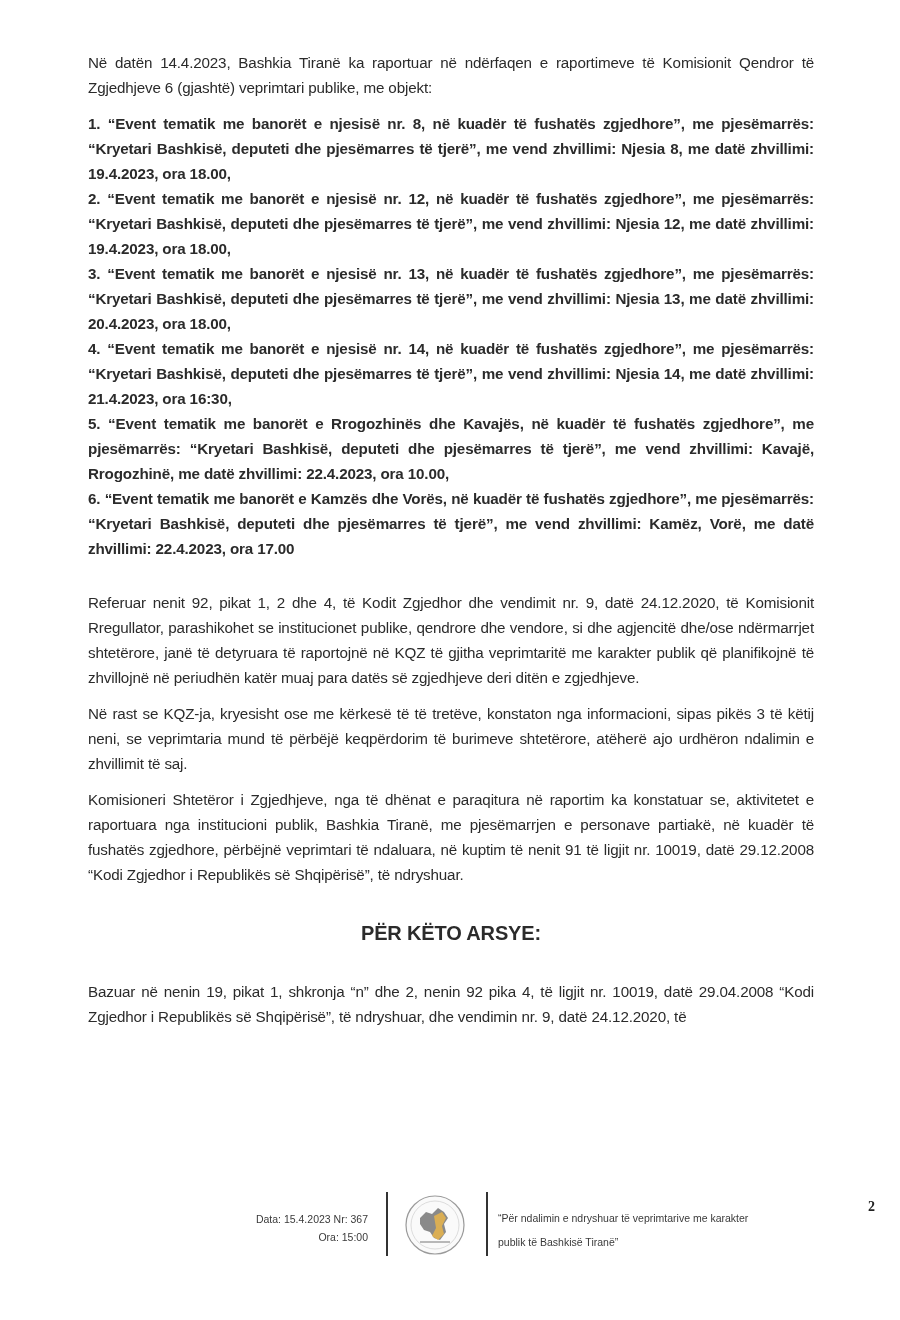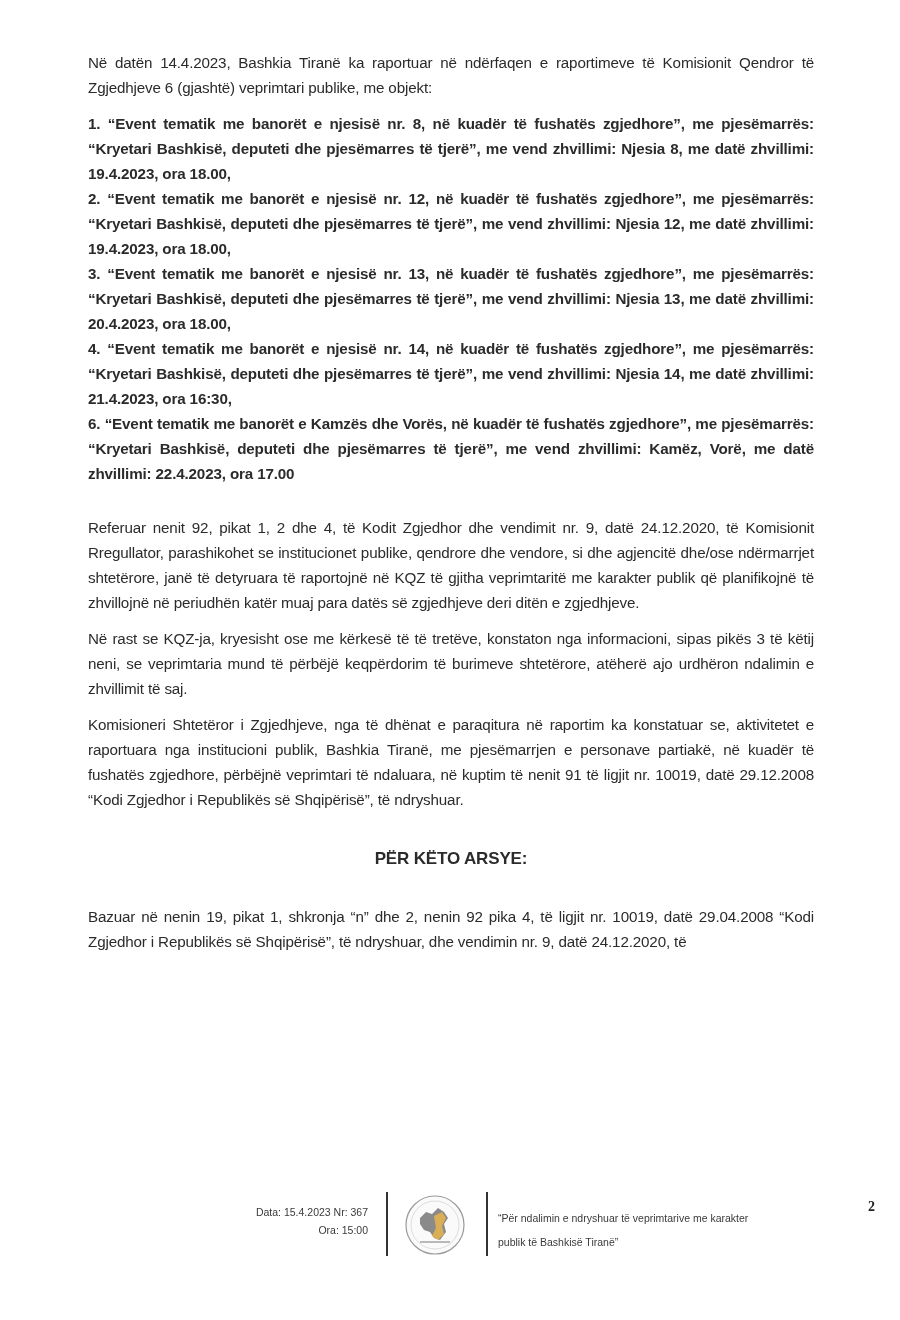--- a/index.html
+++ b/index.html
@@ -5,39 +5,40 @@
   html, body { margin:0; padding:0; background:#ffffff; }
   body { width:900px; height:1320px; position:relative; overflow:hidden;
          font-family:"Liberation Sans", "DejaVu Sans", sans-serif; color:#2b2b2b; }
   .page { position:absolute; left:0; top:0; width:900px; height:1320px; background:#fff; }
   .content { position:absolute; left:88px; top:50px; width:726px; font-size:15.2px; line-height:25px; letter-spacing:-0.15px; }
   p { margin:0; text-align:justify; }
   .intro { margin-bottom:11px; }
   .list-item { text-align:justify;font-weight:bold; }
   .gap-lg { height:29px; }
   .para { margin-bottom:11px; }
-  .heading { text-align:center; font-weight:bold; margin:34px 0 33px 0; font-size:17px; }
+  .heading { text-align:center; font-weight:bold; margin:34px 0 33px 0; font-size:20px; }
   .footer { position:absolute; left:0; top:1186px; width:900px; height:80px; }
-  .f-meta { position:absolute; left:200px; top:17px; width:168px; text-align:right; font-size:10.5px; line-height:18px; color:#3a3a3a; }
+  .f-meta { position:absolute; left:200px; top:24px; width:168px; text-align:right; font-size:10.5px; line-height:18px; color:#3a3a3a; }
   .f-div1 { position:absolute; left:386px; top:6px; width:2px; height:64px; background:#333; }
   .f-logo { position:absolute; left:404px; top:8px; width:62px; height:62px; }
   .f-div2 { position:absolute; left:486px; top:6px; width:2px; height:64px; background:#333; }
   .f-title { position:absolute; left:498px; top:20px; width:260px; font-size:10.5px; line-height:24px; color:#3a3a3a; }
   .f-page { position:absolute; left:868px; top:13px; font-family:"Liberation Serif", serif; font-weight:bold; font-size:14px; color:#222; }
 </style>
 </head>
 <body>
 
 <div class="page">
   <div class="content">
     <p class="intro">Në datën 14.4.2023, Bashkia Tiranë ka raportuar në ndërfaqen e raportimeve të Komisionit Qendror të Zgjedhjeve 6 (gjashtë) veprimtari publike, me objekt:</p>
     <p class="list-item">1. “Event tematik me banorët e njesisë nr. 8, në kuadër të fushatës zgjedhore”, me pjesëmarrës: “Kryetari Bashkisë, deputeti dhe pjesëmarres të tjerë”, me vend zhvillimi: Njesia 8, me datë zhvillimi: 19.4.2023, ora 18.00,</p>
     <p class="list-item">2. “Event tematik me banorët e njesisë nr. 12, në kuadër të fushatës zgjedhore”, me pjesëmarrës: “Kryetari Bashkisë, deputeti dhe pjesëmarres të tjerë”, me vend zhvillimi: Njesia 12, me datë zhvillimi: 19.4.2023, ora 18.00,</p>
     <p class="list-item">3. “Event tematik me banorët e njesisë nr. 13, në kuadër të fushatës zgjedhore”, me pjesëmarrës: “Kryetari Bashkisë, deputeti dhe pjesëmarres të tjerë”, me vend zhvillimi: Njesia 13, me datë zhvillimi: 20.4.2023, ora 18.00,</p>
     <p class="list-item">4. “Event tematik me banorët e njesisë nr. 14, në kuadër të fushatës zgjedhore”, me pjesëmarrës: “Kryetari Bashkisë, deputeti dhe pjesëmarres të tjerë”, me vend zhvillimi: Njesia 14, me datë zhvillimi: 21.4.2023, ora 16:30,</p>
+    <p class="list-item">5. “Event tematik me banorët e Rrogozhinës dhe Kavajës, në kuadër të fushatës zgjedhore”, me pjesëmarrës: “Kryetari Bashkisë, deputeti dhe pjesëmarres të tjerë”, me vend zhvillimi: Kavajë, Rrogozhinë, me datë zhvillimi: 22.4.2023, ora 10.00,</p>
     <p class="list-item">6. “Event tematik me banorët e Kamzës dhe Vorës, në kuadër të fushatës zgjedhore”, me pjesëmarrës: “Kryetari Bashkisë, deputeti dhe pjesëmarres të tjerë”, me vend zhvillimi: Kamëz, Vorë, me datë zhvillimi: 22.4.2023, ora 17.00</p>
     <div class="gap-lg"></div>
     <p class="para">Referuar nenit 92, pikat 1, 2 dhe 4, të Kodit Zgjedhor dhe vendimit nr. 9, datë 24.12.2020, të Komisionit Rregullator, parashikohet se institucionet publike, qendrore dhe vendore, si dhe agjencitë dhe/ose ndërmarrjet shtetërore, janë të detyruara të raportojnë në KQZ të gjitha veprimtaritë me karakter publik që planifikojnë të zhvillojnë në periudhën katër muaj para datës së zgjedhjeve deri ditën e zgjedhjeve.</p>
     <p class="para">Në rast se KQZ-ja, kryesisht ose me kërkesë të të tretëve, konstaton nga informacioni, sipas pikës 3 të këtij neni, se veprimtaria mund të përbëjë keqpërdorim të burimeve shtetërore, atëherë ajo urdhëron ndalimin e zhvillimit të saj.</p>
     <p class="para">Komisioneri Shtetëror i Zgjedhjeve, nga të dhënat e paraqitura në raportim ka konstatuar se, aktivitetet e raportuara nga institucioni publik, Bashkia Tiranë, me pjesëmarrjen e personave partiakë, në kuadër të fushatës zgjedhore, përbëjnë veprimtari të ndaluara, në kuptim të nenit 91 të ligjit nr. 10019, datë 29.12.2008 “Kodi Zgjedhor i Republikës së Shqipërisë”, të ndryshuar.</p>
     <div class="heading">PËR KËTO ARSYE:</div>
     <p>Bazuar në nenin 19, pikat 1, shkronja “n” dhe 2, nenin 92 pika 4, të ligjit nr. 10019, datë 29.04.2008 “Kodi Zgjedhor i Republikës së Shqipërisë”, të ndryshuar, dhe vendimin nr. 9, datë 24.12.2020, të</p>
   </div>
 
   <div class="footer">

